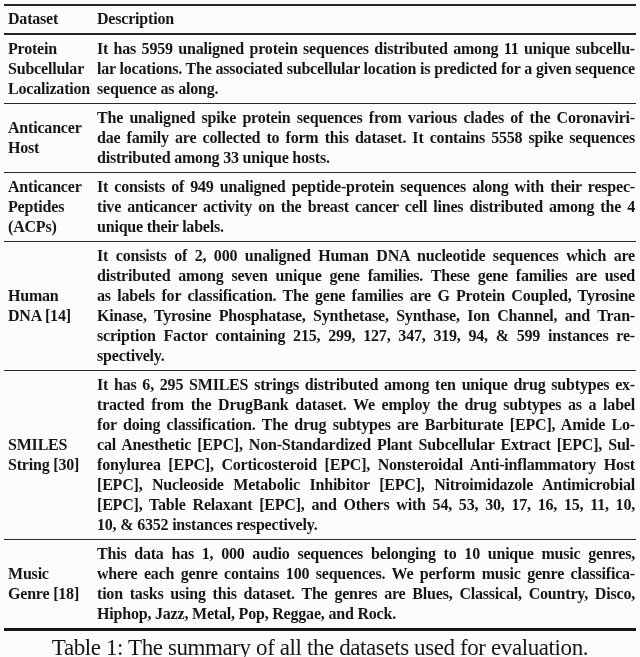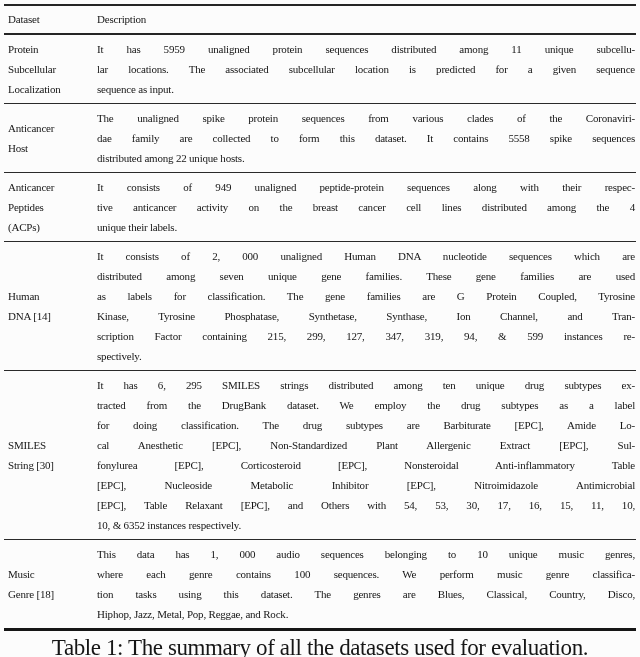--- a/index.html
+++ b/index.html
@@ -28,22 +28,22 @@
     border-bottom: 2px solid #252525;
   }
   table.datasets tbody tr {
     border-bottom: 1.6px solid #2a2a2a;
   }
   table.datasets tbody tr:last-child {
     border-bottom: 3px solid #161616;
   }
   th, td {
     vertical-align: middle;
-    font-weight: normal;
-    font-size: 11px;
+    font-weight: bold;
+    font-size: 16px;
     line-height: 20px;
     letter-spacing: -0.2px;
   }
   .c-name {
     width: 87px;
     padding: 3px 2px 3px 4px;
     text-align: left;
   }
   .c-desc {
     padding: 4px 1px 4px 0;
@@ -90,32 +90,32 @@
     <tbody>
       <tr>
         <td class="c-name">
             <div class="tl">Protein</div>
             <div class="tl">Subcellular</div>
             <div class="tl tl-last">Localization</div>
           </td>
         <td class="c-desc">
             <div class="tl">It has 5959 unaligned protein sequences distributed among 11 unique subcellu-</div>
             <div class="tl">lar locations. The associated subcellular location is predicted for a given sequence</div>
-            <div class="tl tl-last">sequence as input.</div>
+            <div class="tl tl-last">sequence as along.</div>
           </td>
       </tr>
       <tr>
         <td class="c-name">
             <div class="tl">Anticancer</div>
             <div class="tl tl-last">Host</div>
           </td>
         <td class="c-desc">
             <div class="tl">The unaligned spike protein sequences from various clades of the Coronaviri-</div>
             <div class="tl">dae family are collected to form this dataset. It contains 5558 spike sequences</div>
-            <div class="tl tl-last">distributed among 22 unique hosts.</div>
+            <div class="tl tl-last">distributed among 33 unique hosts.</div>
           </td>
       </tr>
       <tr>
         <td class="c-name">
             <div class="tl">Anticancer</div>
             <div class="tl">Peptides</div>
             <div class="tl tl-last">(ACPs)</div>
           </td>
         <td class="c-desc">
             <div class="tl">It consists of 949 unaligned peptide-protein sequences along with their respec-</div>
@@ -139,22 +139,22 @@
       </tr>
       <tr>
         <td class="c-name">
             <div class="tl">SMILES</div>
             <div class="tl tl-last">String [30]</div>
           </td>
         <td class="c-desc">
             <div class="tl">It has 6, 295 SMILES strings distributed among ten unique drug subtypes ex-</div>
             <div class="tl">tracted from the DrugBank dataset. We employ the drug subtypes as a label</div>
             <div class="tl">for doing classification. The drug subtypes are Barbiturate [EPC], Amide Lo-</div>
-            <div class="tl">cal Anesthetic [EPC], Non-Standardized Plant Allergenic Extract [EPC], Sul-</div>
-            <div class="tl">fonylurea [EPC], Corticosteroid [EPC], Nonsteroidal Anti-inflammatory Table</div>
+            <div class="tl">cal Anesthetic [EPC], Non-Standardized Plant Subcellular Extract [EPC], Sul-</div>
+            <div class="tl">fonylurea [EPC], Corticosteroid [EPC], Nonsteroidal Anti-inflammatory Host</div>
             <div class="tl">[EPC], Nucleoside Metabolic Inhibitor [EPC], Nitroimidazole Antimicrobial</div>
             <div class="tl">[EPC], Table Relaxant [EPC], and Others with 54, 53, 30, 17, 16, 15, 11, 10,</div>
             <div class="tl tl-last">10, &amp; 6352 instances respectively.</div>
           </td>
       </tr>
       <tr>
         <td class="c-name">
             <div class="tl">Music</div>
             <div class="tl tl-last">Genre [18]</div>
           </td>

